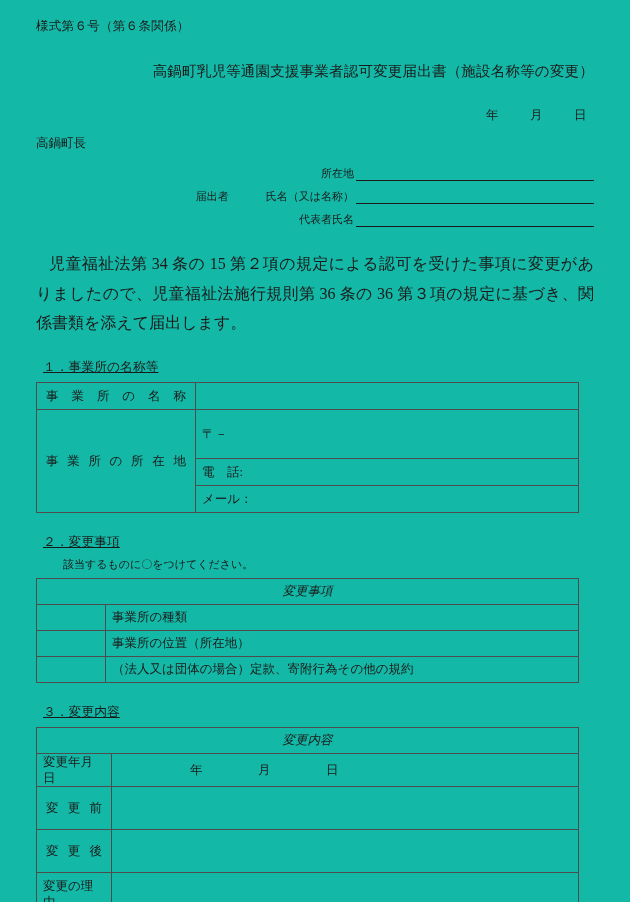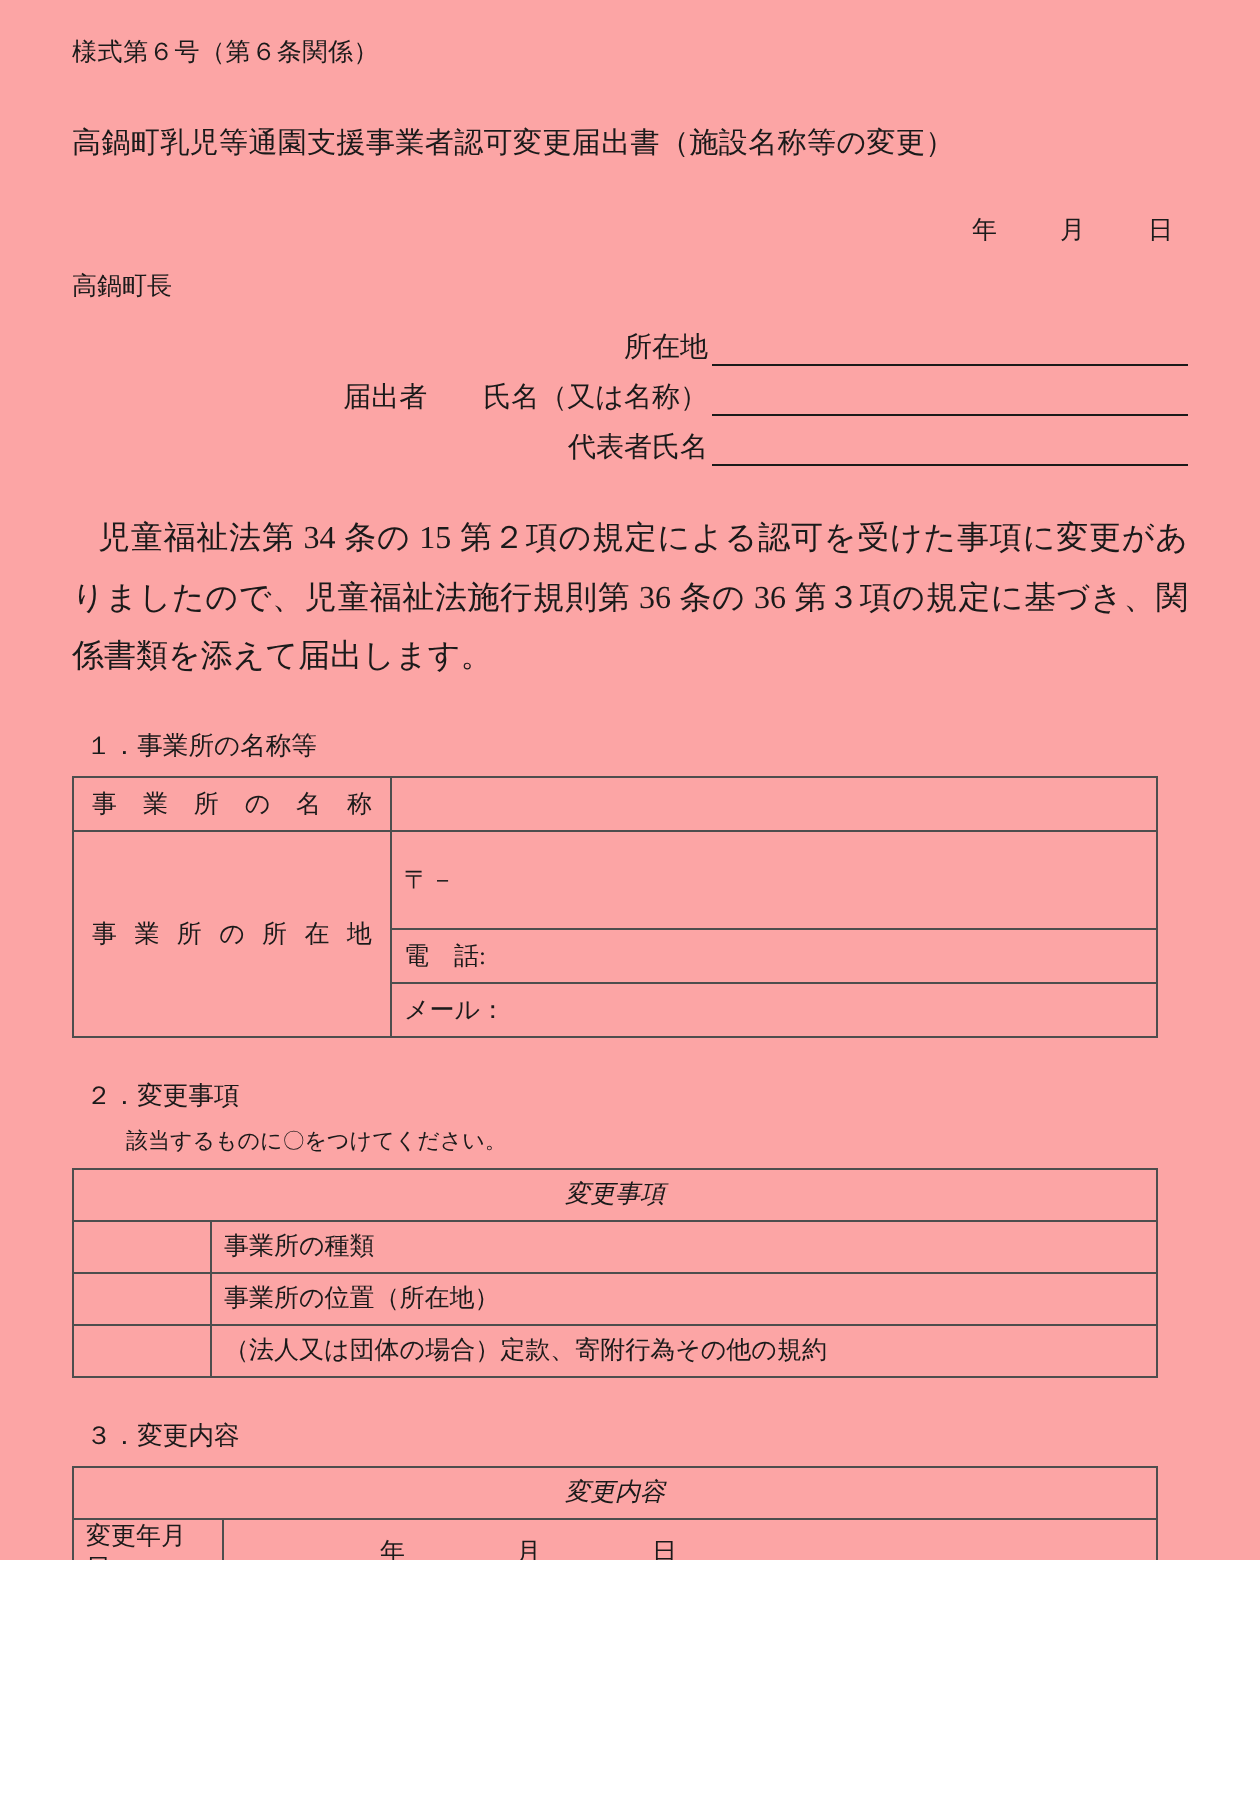--- a/index.html
+++ b/index.html
@@ -7,42 +7,42 @@
     padding: 0;
     background: #ffffff;
   }
   body {
     font-family: "Liberation Serif", "DejaVu Serif", serif;
     color: #1a1a1a;
   }
   .page {
     position: relative;
     width: 630px;
-    height: 780px;
-    background: #fca5a5;
+    height: 902px;
+    background: #14b8a6;
     overflow: hidden;
     box-sizing: border-box;
     padding: 0;
   }
   .inner {
     position: absolute;
     left: 36px;
     top: 0;
     width: 558px;
   }
 
   
   .form-no {
     font-size: 12.5px;
     margin-top: 18px;
     letter-spacing: 0.3px;
   }
   .doc-title {
     font-size: 14.5px;
-    text-align: left;
+    text-align: right;
     margin-top: 27px;
     letter-spacing: 0.2px;
   }
   .date-line {
     margin-top: 26px;
     text-align: right;
     font-size: 12.5px;
     padding-right: 4px;
   }
   .date-line .g {
@@ -54,21 +54,21 @@
     width: 16px;
   }
   .addressee {
     font-size: 12.5px;
     margin-top: 11px;
   }
 
   
   .submitter {
     margin-top: 13px;
-    font-size: 14px;
+    font-size: 11px;
   }
   .sub-row {
     display: flex;
     align-items: flex-end;
     justify-content: flex-end;
     margin-bottom: 7px;
   }
   .sub-tag {
     width: 70px;
     text-align: left;
@@ -97,20 +97,21 @@
     text-align: justify;
     text-indent: 13px;
   }
 
   
   .sec-head {
     font-size: 12.8px;
     margin-top: 21px;
     margin-bottom: 6px;
     padding-left: 7px;
+    text-decoration: underline;
   }
   .sec-note {
     font-size: 11px;
     padding-left: 27px;
     margin-bottom: 6px;
   }
 
   
   table.frm {
     border-collapse: collapse;

